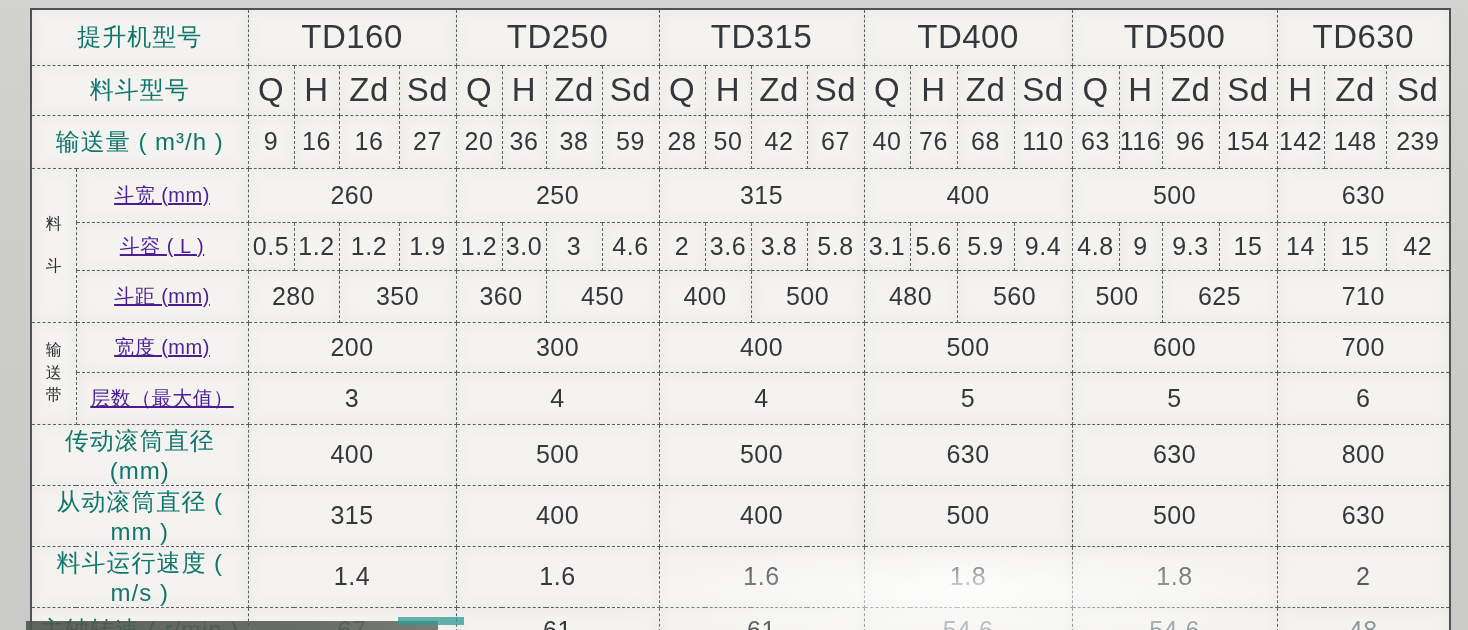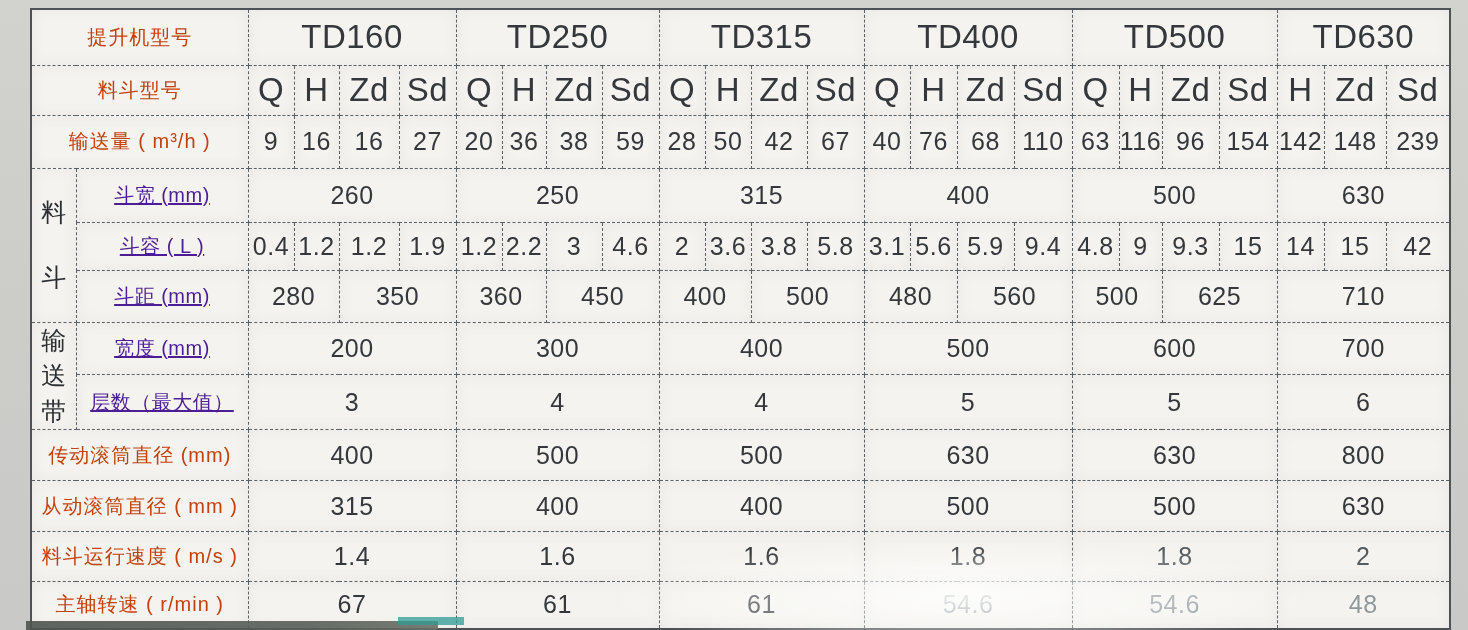--- a/index.html
+++ b/index.html
@@ -26,24 +26,24 @@
     border: 1px dashed #5a6166;
     text-align: center;
     vertical-align: middle;
     padding: 0;
     overflow: hidden;
     background: #f4f3ef;
     box-shadow: inset 0 0 14px rgba(120,120,115,0.08);
   }
   .num  { font-size: 25px; letter-spacing: 0.5px; color: #34383c; }
   .hdr  { font-size: 33px; color: #34383c; letter-spacing: 0.5px; }
-  .lbl  { font-size: 20px; color: #c2410c; letter-spacing: 1px; }
+  .lbl  { font-size: 24px; color: #0f766e; letter-spacing: 1px; }
   .lbl2 { font-size: 20px; color: #4c1d95; letter-spacing: 0.5px; text-decoration: underline; }
   .vert {
-    font-size: 25px;
+    font-size: 16px;
     color: #2b2f33;
     word-break: break-all;
     padding: 0 9px;
   }
   .v2 { line-height: 2.6; }
   .v3 { line-height: 1.42; }
   .faded { color: #8e979b; text-shadow: 0 0 2px rgba(255,255,255,0.9); }
   .dim   { color: #555c61; }
   
   .scan-bottom-strip {
@@ -181,26 +181,26 @@
       <td colspan="4" class="num">260</td>
       <td colspan="4" class="num">250</td>
       <td colspan="4" class="num">315</td>
       <td colspan="4" class="num">400</td>
       <td colspan="4" class="num">500</td>
       <td colspan="3" class="num">630</td>
     </tr>
 
     <tr style="height:48px">
       <td class="lbl2">斗容 ( L )</td>
-      <td class="num">0.4</td>
+      <td class="num">0.5</td>
       <td class="num">1.2</td>
       <td class="num">1.2</td>
       <td class="num">1.9</td>
       <td class="num">1.2</td>
-      <td class="num">2.2</td>
+      <td class="num">3.0</td>
       <td class="num">3</td>
       <td class="num">4.6</td>
       <td class="num">2</td>
       <td class="num">3.6</td>
       <td class="num">3.8</td>
       <td class="num">5.8</td>
       <td class="num">3.1</td>
       <td class="num">5.6</td>
       <td class="num">5.9</td>
       <td class="num">9.4</td>

